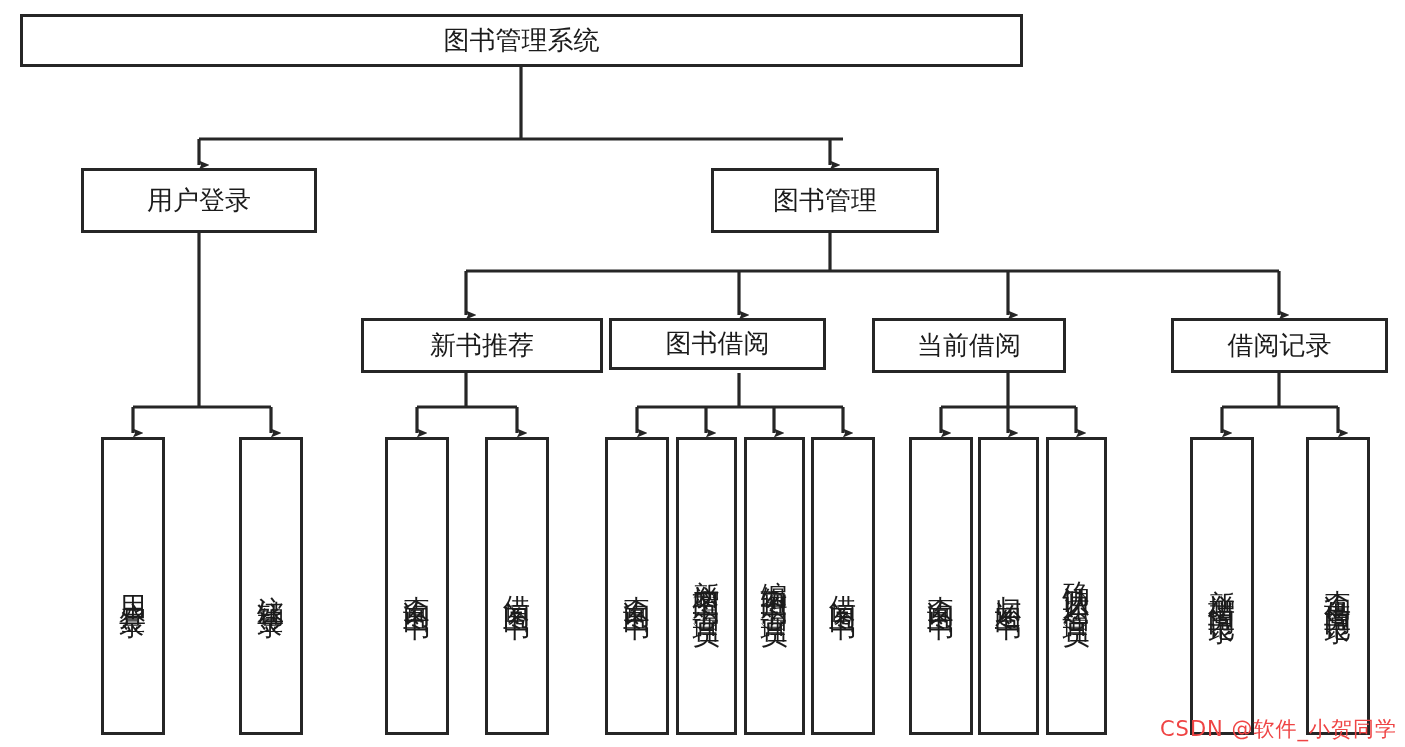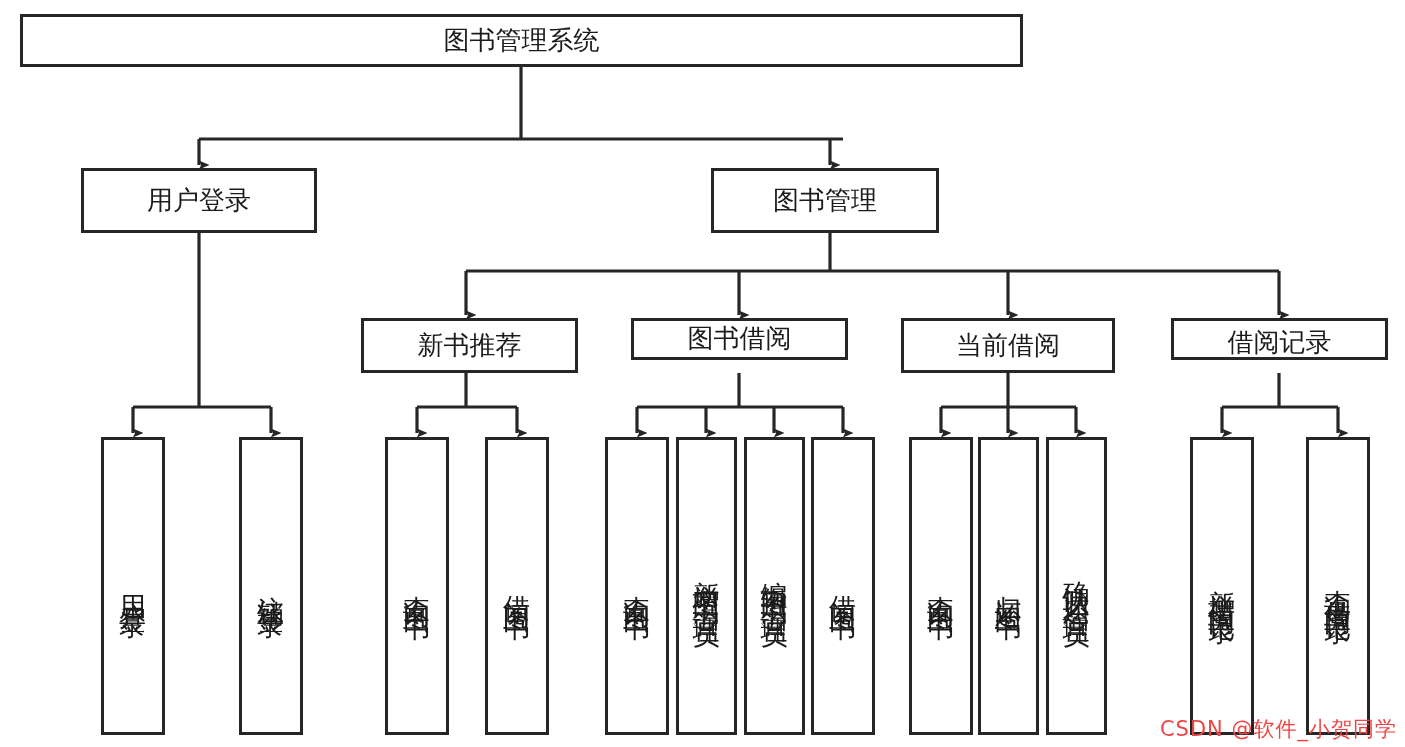--- a/index.html
+++ b/index.html
@@ -109,30 +109,30 @@
     <span class="lbl">图书管理系统</span>
   </div>
 
   <div class="node h" style="left:81px;top:168px;width:236px;height:65px;">
     <span class="lbl">用户登录</span>
   </div>
   <div class="node h" style="left:711px;top:168px;width:228px;height:65px;">
     <span class="lbl">图书管理</span>
   </div>
 
-  <div class="node h" style="left:361px;top:318px;width:217px;height:55px;">
+  <div class="node h" style="left:361px;top:318px;width:242px;height:55px;">
     <span class="lbl">新书推荐</span>
   </div>
-  <div class="node h" style="left:631px;top:318px;width:217px;height:42px;">
+  <div class="node h" style="left:609px;top:318px;width:217px;height:52px;">
     <span class="lbl">图书借阅</span>
   </div>
-  <div class="node h" style="left:901px;top:318px;width:214px;height:55px;">
+  <div class="node h" style="left:872px;top:318px;width:194px;height:55px;">
     <span class="lbl">当前借阅</span>
   </div>
-  <div class="node h" style="left:1171px;top:318px;width:217px;height:42px;align-items:flex-end;">
+  <div class="node h" style="left:1171px;top:318px;width:217px;height:55px;">
     <span class="lbl">借阅记录</span>
   </div>
 
   <div class="node v" style="left:101px;top:437px;width:64px;height:298px;">
     <span class="lbl">用户登录</span>
   </div>
   <div class="node v" style="left:239px;top:437px;width:64px;height:298px;">
     <span class="lbl">注销登录</span>
   </div>
 

